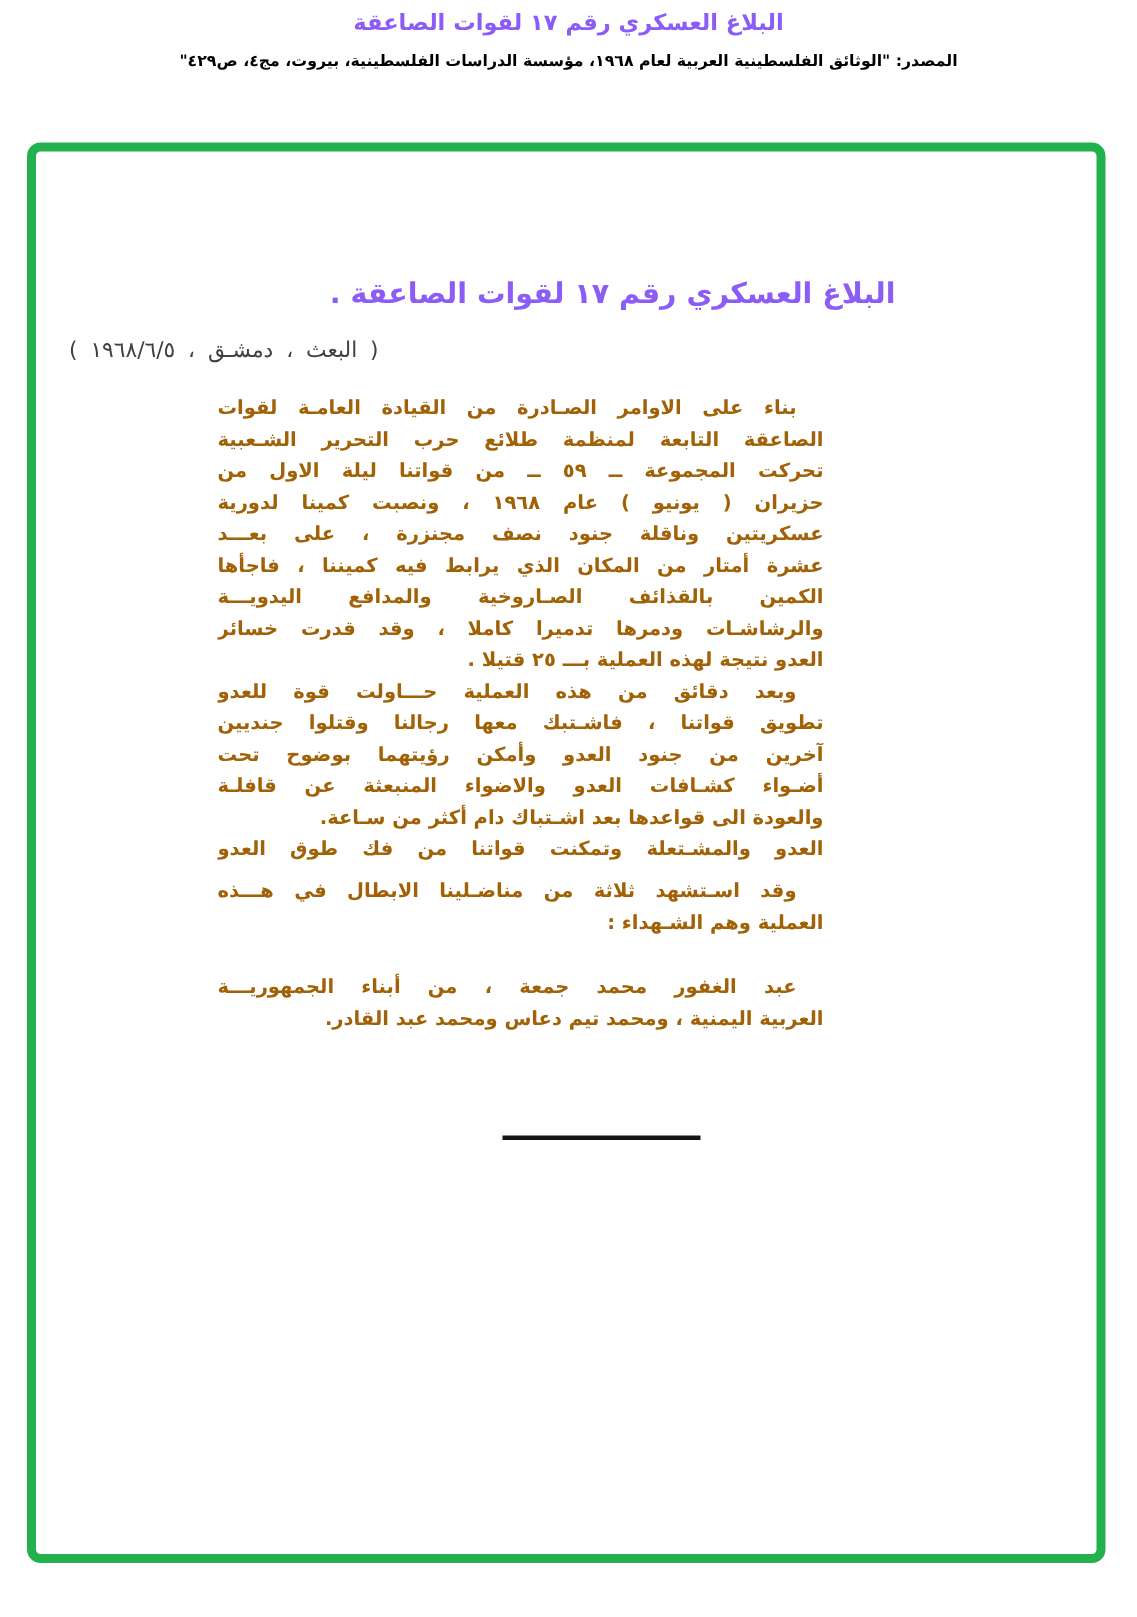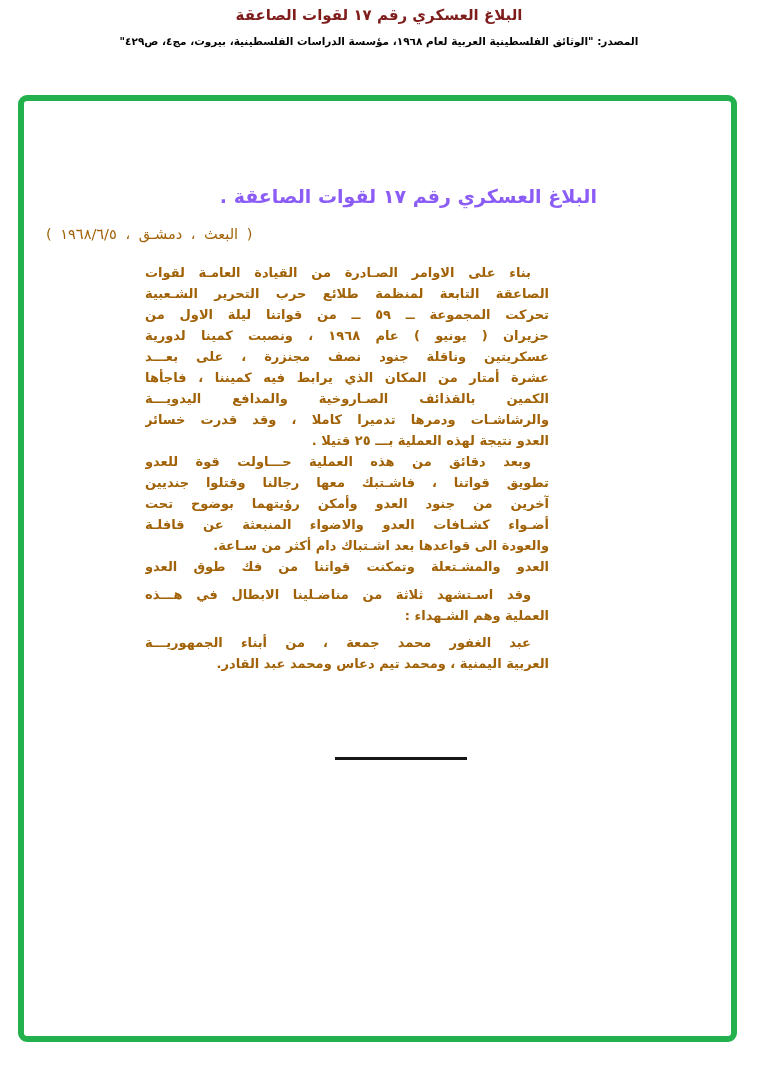--- a/index.html
+++ b/index.html
@@ -13,21 +13,21 @@
     overflow: hidden;
   }
   .header-title {
     position: absolute;
     top: 6px; left: 0;
     width: 100%;
     text-align: center;
     direction: rtl;
     font-size: 15px;
     font-weight: bold;
-    color: #7f1d1d;
+    color: #8b5cf6;
   }
   .header-source {
     position: absolute;
     top: 35px; left: 0;
     width: 100%;
     text-align: center;
     direction: rtl;
     font-size: 10.5px;
     font-weight: bold;
     color: #000;
@@ -51,21 +51,21 @@
     color: #8b5cf6;
     letter-spacing: 0.2px;
   }
   .dateline {
     position: absolute;
     top: 226px;
     left: 46px;
     direction: rtl;
     font-size: 14.5px;
     font-weight: normal;
-    color: #a16207;
+    color: #404040;
     word-spacing: 4px;
   }
   .body-col {
     position: absolute;
     top: 262px;
     left: 145px;
     width: 404px;
     direction: rtl;
     font-size: 13px;
     font-weight: bold;
@@ -74,21 +74,21 @@
   .line {
     line-height: 21px;
     height: 21px;
     text-align: justify;
     text-align-last: justify;
     overflow: hidden;
   }
   .line.indent { padding-right: 18px; }
   .line.plast { text-align-last: right; }
   .para-3 { margin-top: 7px; }
-  .para-4 { margin-top: 6px; }
+  .para-4 { margin-top: 22px; }
   .end-rule {
     position: absolute;
     left: 335px;
     top: 757px;
     width: 132px;
     height: 3px;
     background: #161616;
   }
 </style>
 </head>

